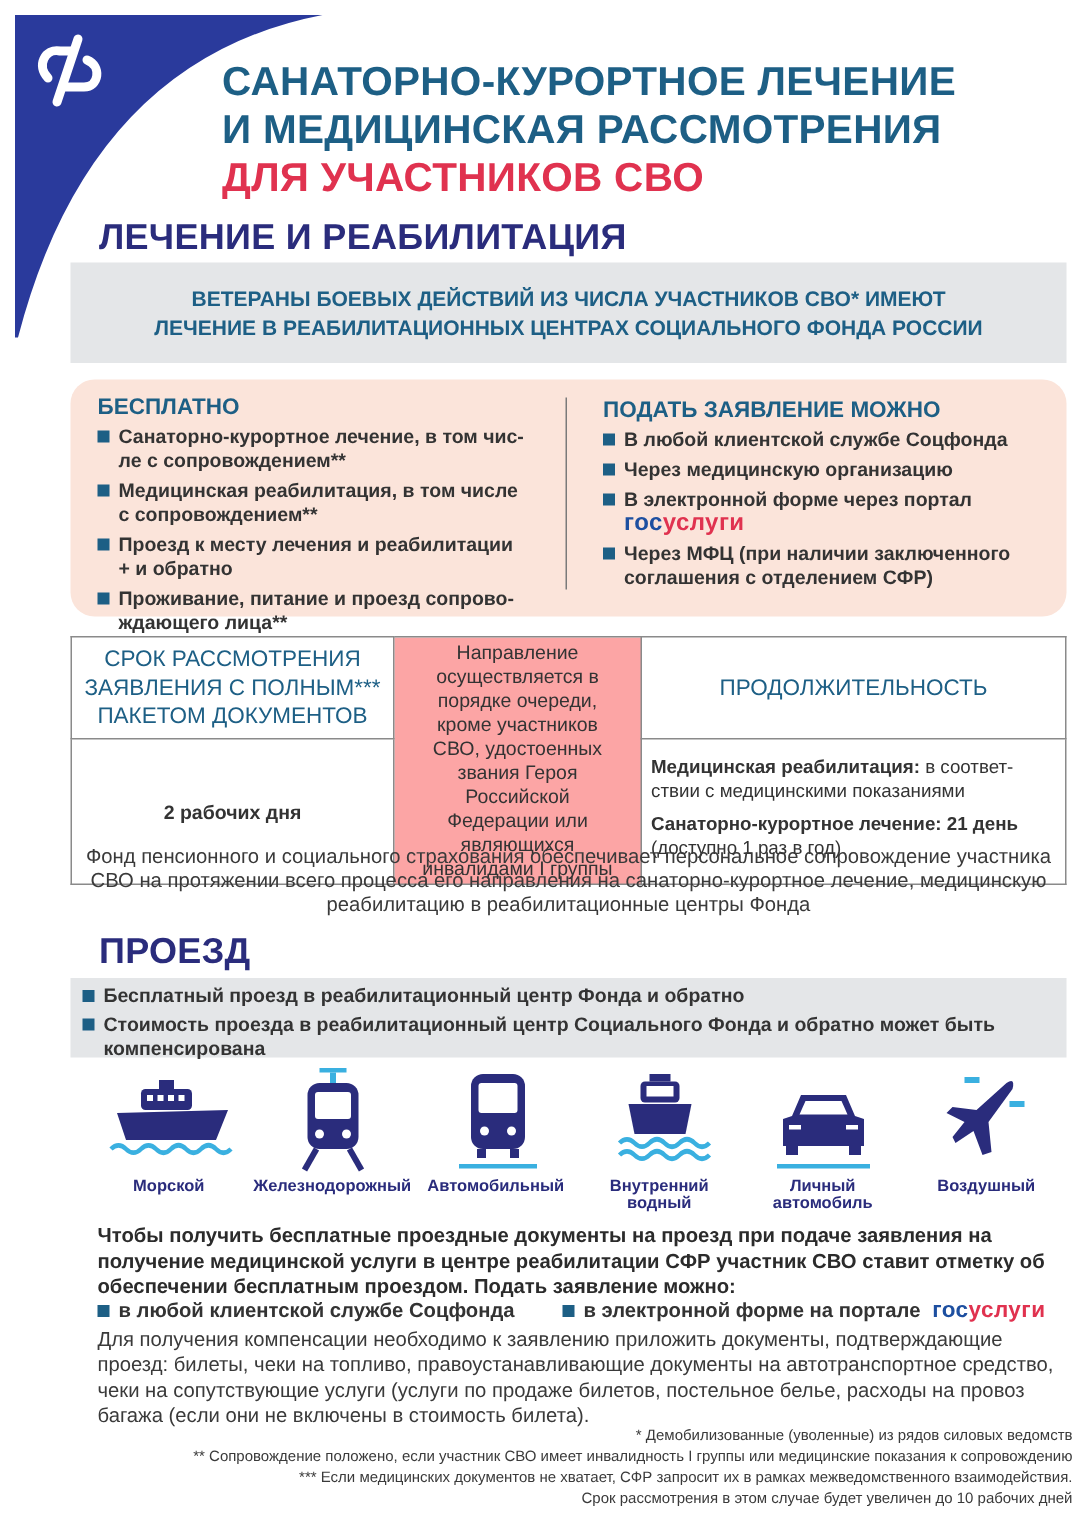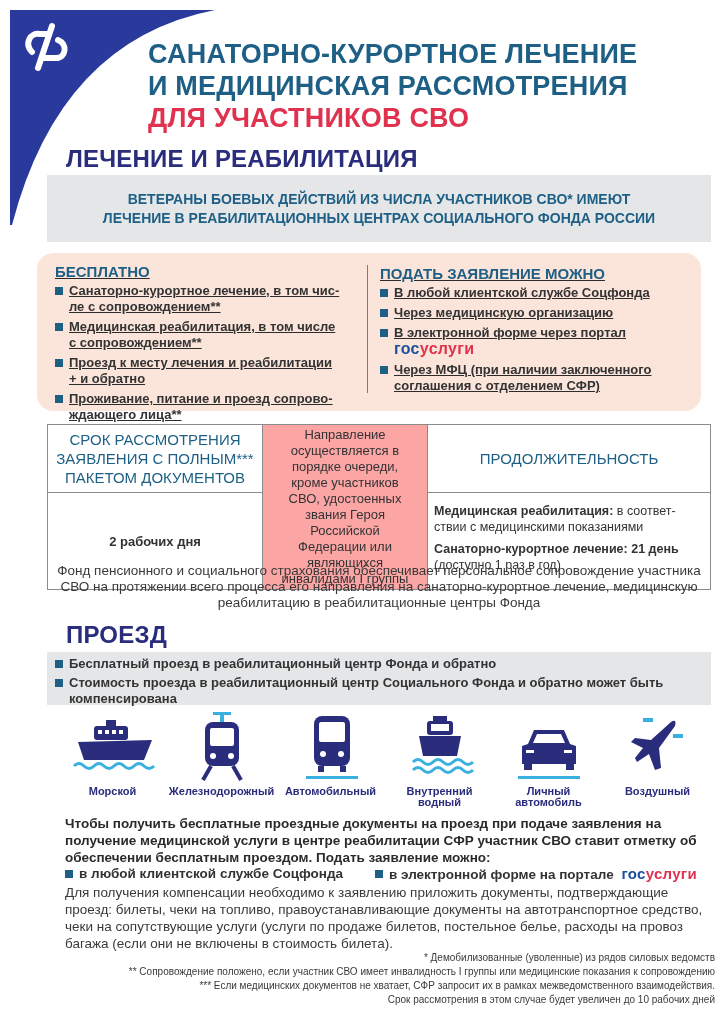--- a/index.html
+++ b/index.html
@@ -14,25 +14,25 @@
   .title-line.red { color: #e0324f; }
 
   .h2 { position: absolute; font-size: 24px; font-weight: bold; color: #2a2c7c; letter-spacing: 0.2px; }
   .h2-treat { left: 66px; top: 145px; }
   .h2-travel { left: 66px; top: 621px; }
 
   .gray-box { position: absolute; left: 47px; top: 175px; width: 664px; height: 67px; background: #e4e6e8;
     display: flex; flex-direction: column; justify-content: center; align-items: center; }
   .gray-box div { font-size: 14px; font-weight: bold; color: #1d5f85; line-height: 19px; text-align: center; white-space: nowrap; }
 
-  .pink-box { position: absolute; left: 37px; top: 253px; width: 664px; height: 158px; background: #fbe4da;
-    border-radius: 16px; display: flex; padding: 10px 0 0 0; text-decoration: underline; }
+  .pink-box { position: absolute; left: 47px; top: 253px; width: 664px; height: 158px; background: #fbe4da;
+    border-radius: 16px; display: flex; padding: 10px 0 0 0; }
   .pink-col { padding-left: 18px; }
   .pink-col.left { width: 330px; }
-  .pink-col.right { flex: 1; border-left: 1px solid #7a7a7a; margin: 2px 0 18px 0; padding-left: 12px; }
+  .pink-col.right { flex: 1; border-left: 1px solid #7a7a7a; margin: 2px 0 18px 0; padding-left: 24px; }
   .pink-head { font-size: 15px; font-weight: bold; color: #1d5f85; margin-bottom: 2px; line-height: 18px; }
   .bul { position: relative; padding-left: 14px; font-size: 13px; font-weight: bold; color: #333; line-height: 16px; margin-bottom: 4px; }
   .bul::before { content: ""; position: absolute; left: 0; top: 4px; width: 8px; height: 8px; background: #1d5f85; }
   .gos { font-size: 16px; font-weight: bold; letter-spacing: 0.3px; display: inline-block; line-height: 16px; }
   .gos .g1 { color: #1d4fa0; }
   .gos .g2 { color: #e0324f; }
 
   table.info { position: absolute; left: 47px; top: 424px; width: 664px; border-collapse: collapse; border-radius: 15px; }
   table.info td { border: 1.5px solid #8a8a8a; vertical-align: middle; text-align: center; }
   .t-head { font-size: 15px; color: #1d5f85; line-height: 19px; height: 60px; }

